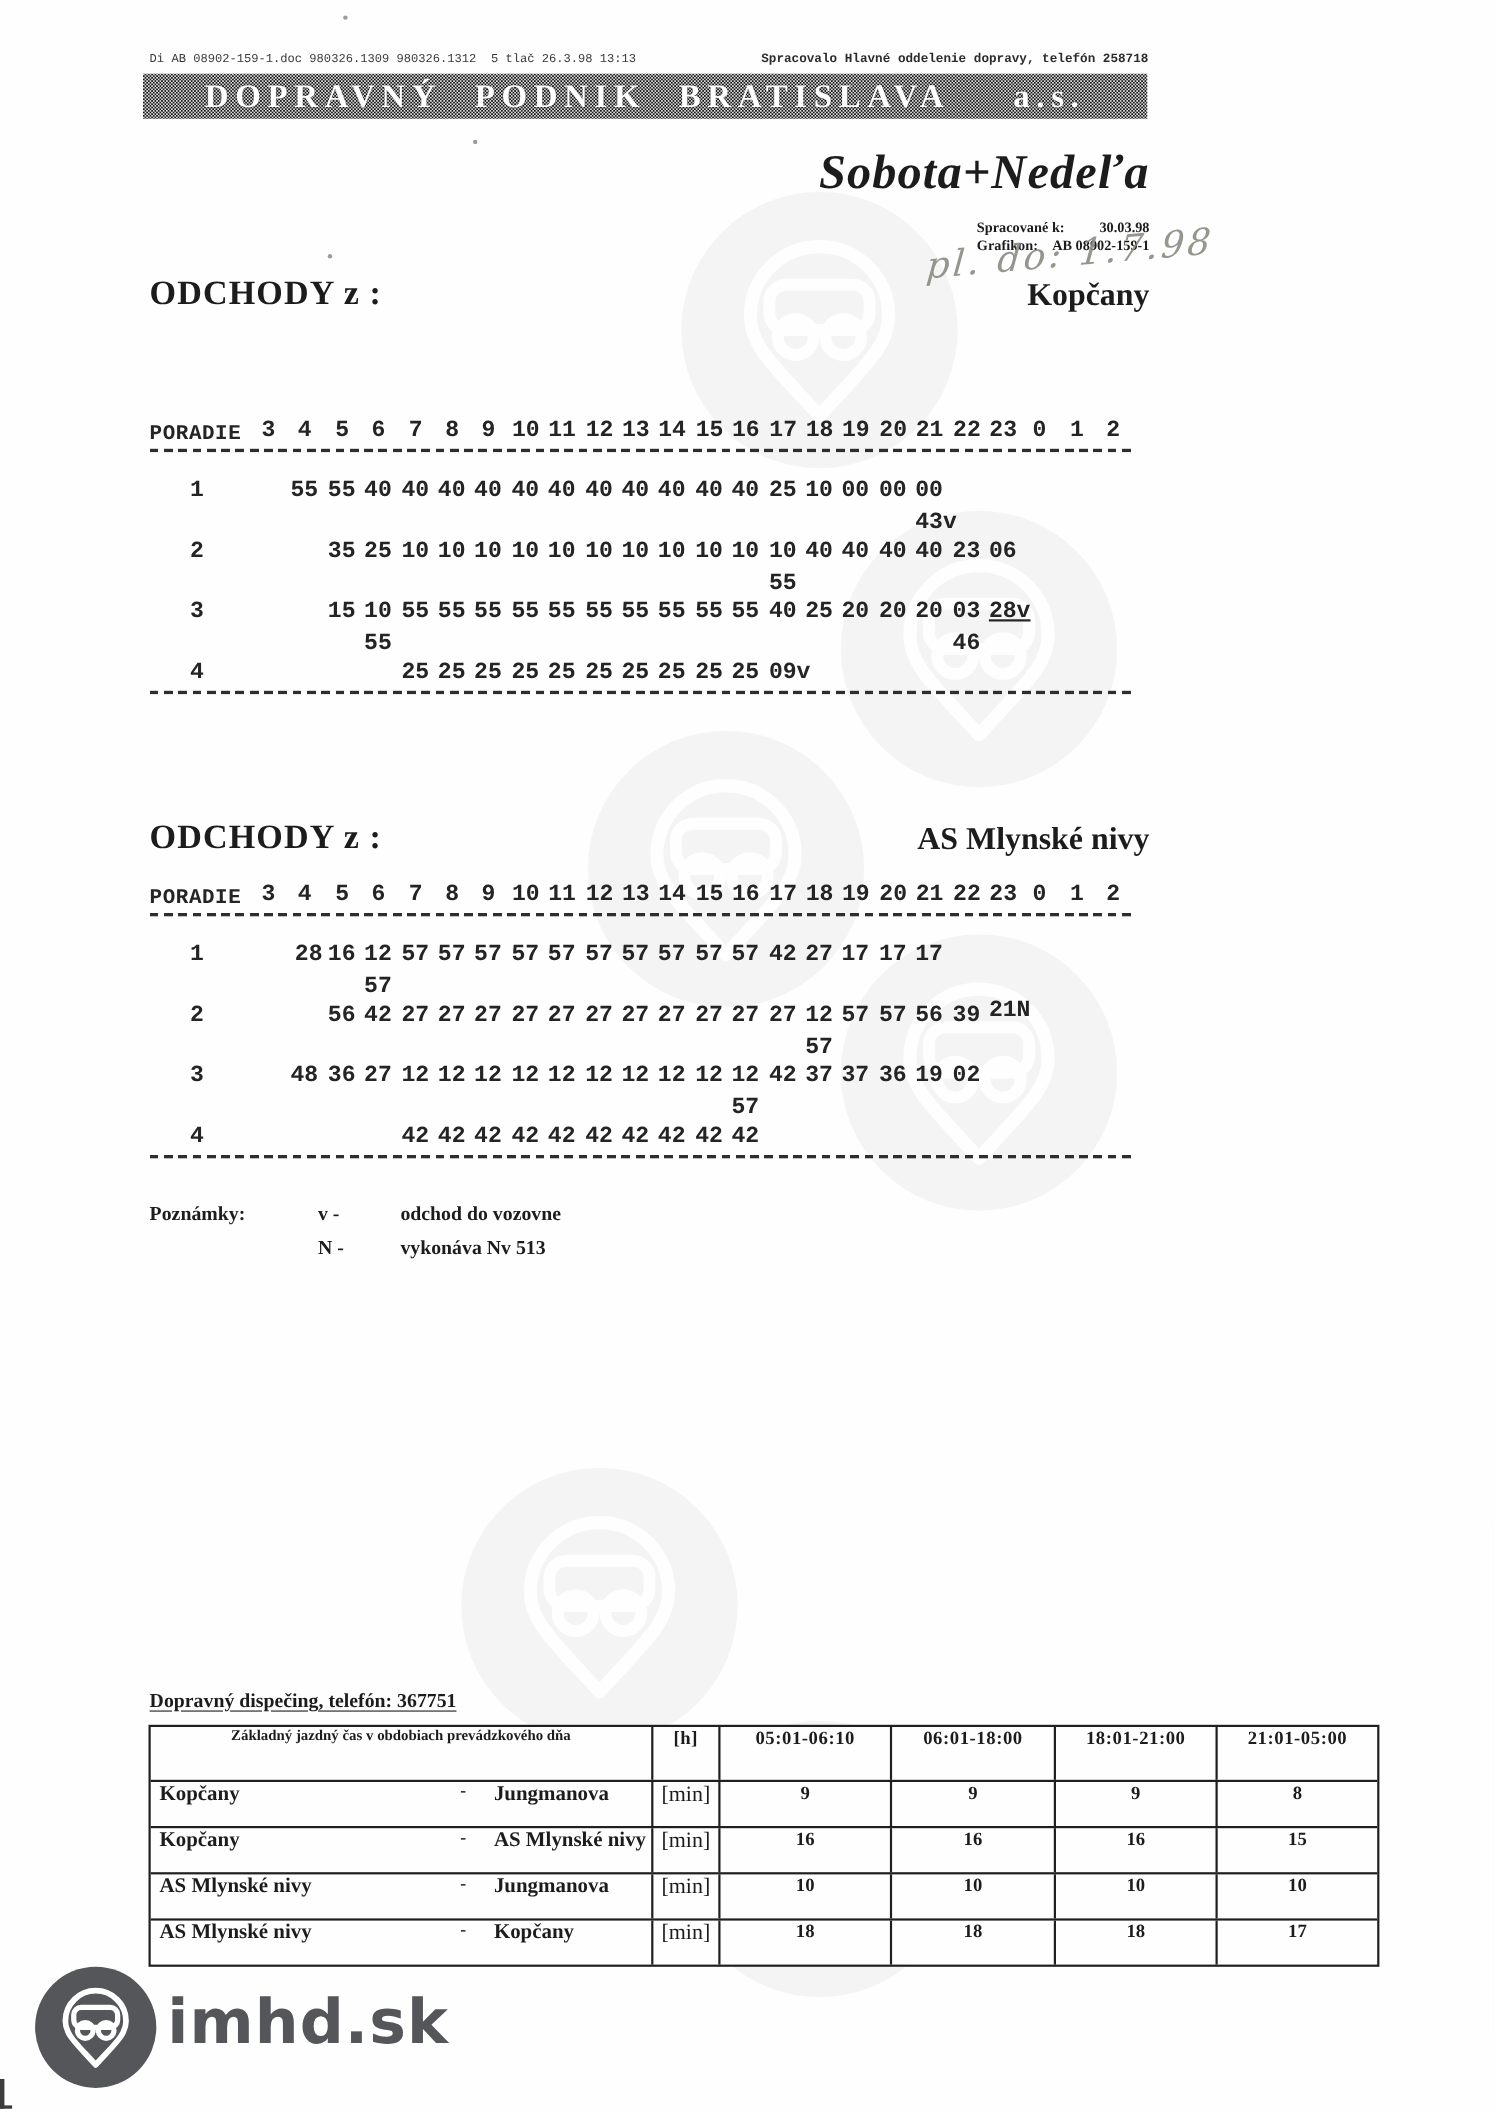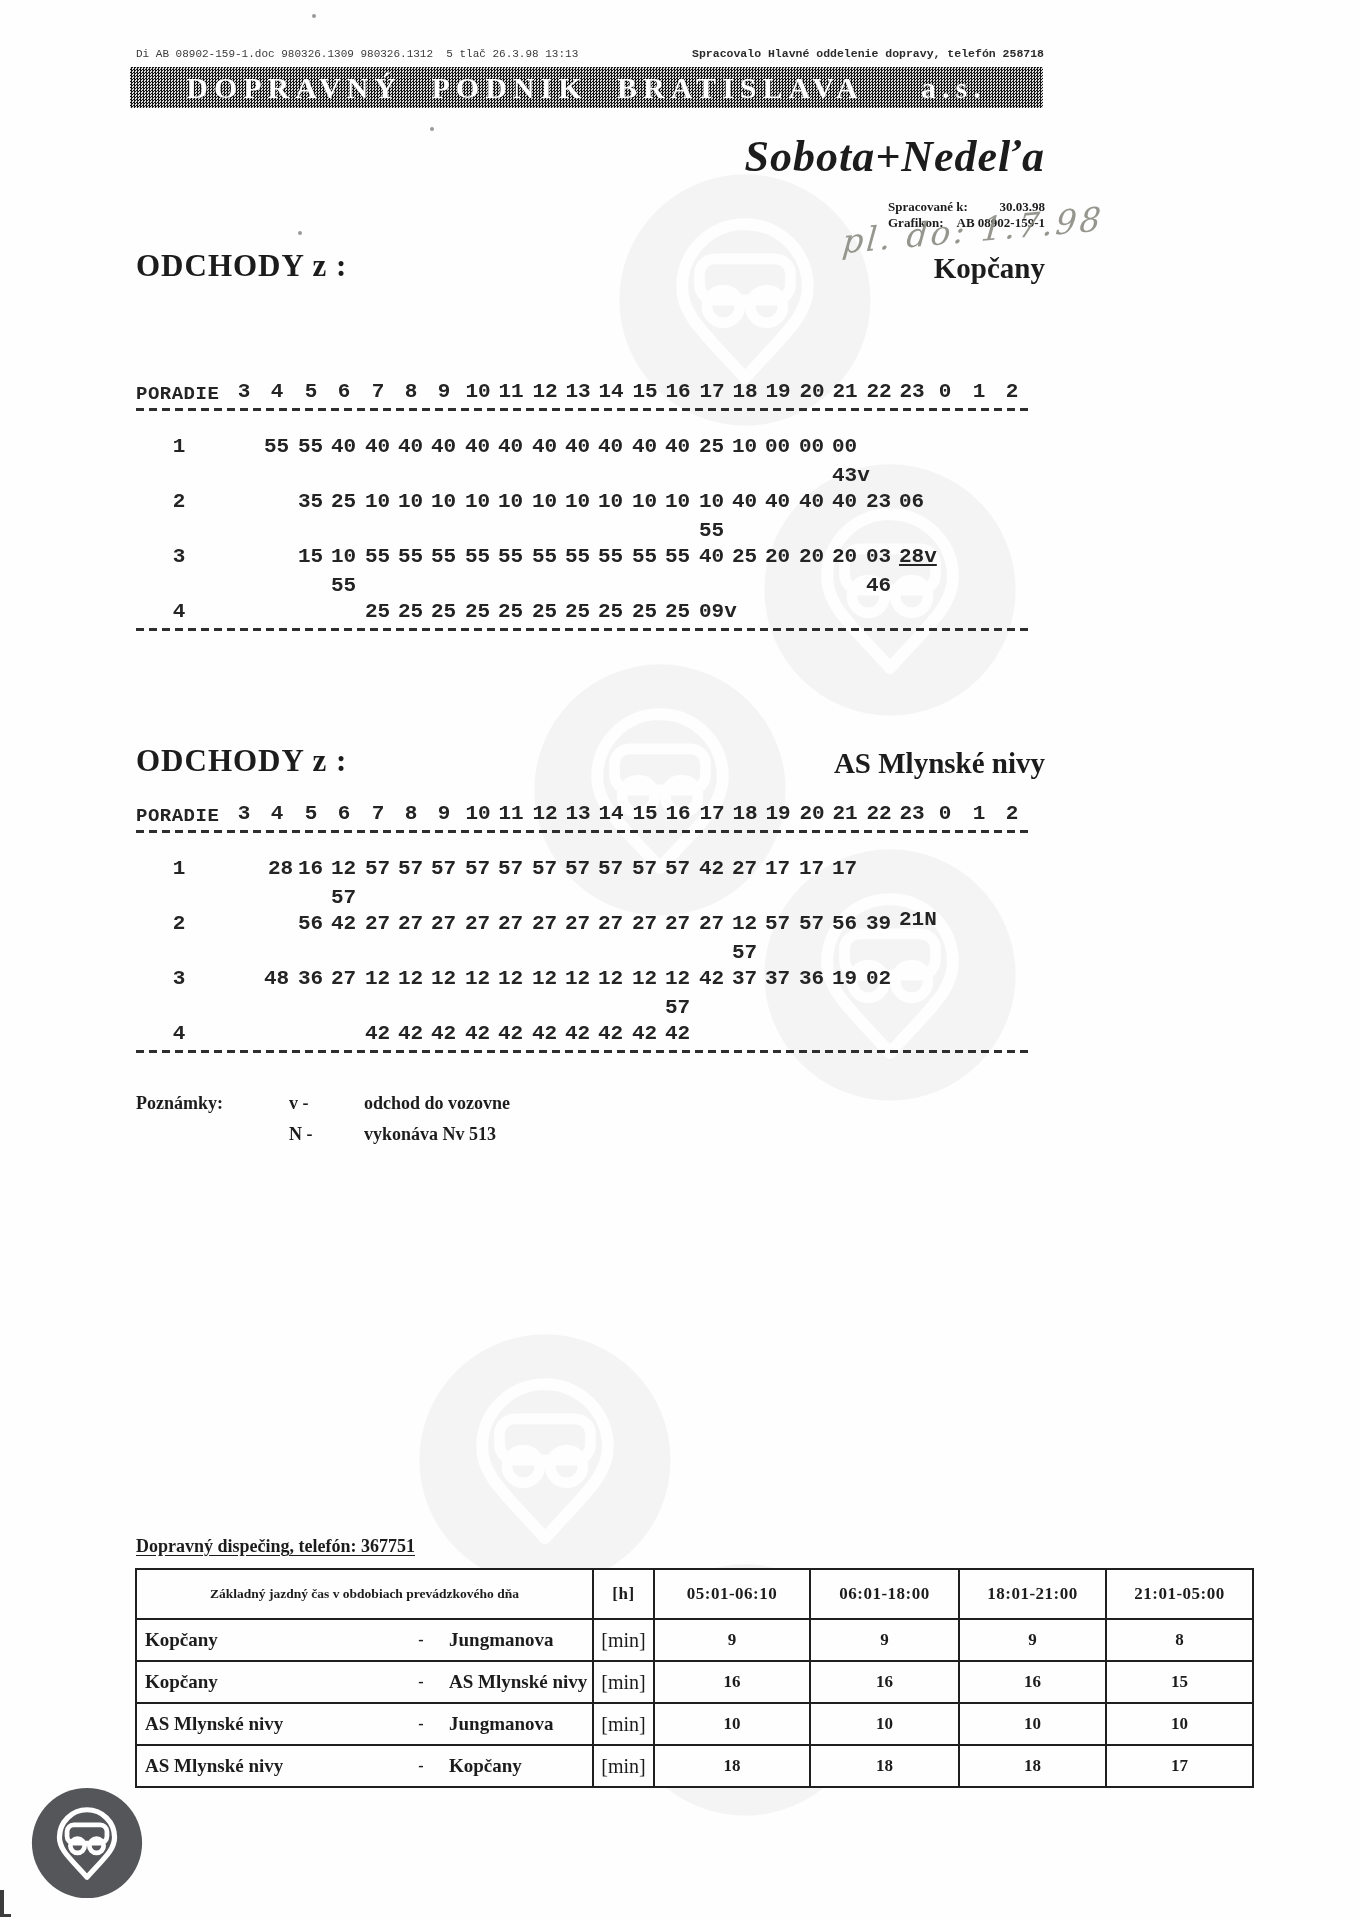--- a/index.html
+++ b/index.html
@@ -36,21 +36,21 @@
   
   .notes{left:136px;top:1093px;width:600px;font-size:18px;}
   .notes .lbl{position:absolute;left:0;top:0;font-weight:700;}
   .nsym{position:absolute;left:153px;font-weight:600;}
   .ntxt{position:absolute;left:228px;font-weight:600;}
   
   .dispatch{left:136px;top:1536px;font-size:18px;font-weight:600;text-decoration:underline;text-underline-offset:3px;}
   .tt2{left:135px;top:1568px;width:1115px;border:2px solid #1f1f1f;background:#fefefe;}
   .tt2row{display:flex;border-top:2px solid #1f1f1f;}
   .tt2row:first-child{border-top:none;}
-  .tt2cell{border-left:2px solid #1f1f1f;display:flex;align-items:center;justify-content:center;box-sizing:border-box;font-family:Liberation Serif, serif;}
+  .tt2cell{border-left:2px solid #1f1f1f;display:flex;justify-content:center;box-sizing:border-box;font-family:Liberation Serif, serif;}
   .tt2cell:first-child{border-left:none;}
   .c-route{width:455px;justify-content:flex-start;}
   .c-unit{width:61px;}
   .c-p{width:156px;}.c-p2{width:149px;}.c-p3{width:147px;}.c-p4{width:147px;}
   .hd{height:48px;}
   .bd{height:40px;}
   .routehead{width:100%;text-align:center;font-size:13.5px;font-weight:700;}
   .perhead{font-size:17px;font-weight:700;letter-spacing:.5px;}
   .unit{font-size:20px;}
   .rfrom{width:248px;padding-left:8px;font-size:19px;font-weight:600;}
@@ -478,14 +478,15 @@
       </div>
     </div>
 
   <div class="abs logo" id="footerlogo"><svg viewBox="0 0 120 120">
         <circle cx="60" cy="60" r="58" fill="currentColor"></circle>
         <path d="M60 25 a29 29 0 0 1 29 29 c0 13 -10 21 -29 42 c-19 -21 -29 -29 -29 -42 a29 29 0 0 1 29 -29 z" fill="none" stroke="#fff" stroke-width="5.5" stroke-linejoin="round"></path>
         <rect x="39" y="41" width="42" height="19" rx="7" fill="none" stroke="#fff" stroke-width="5"></rect>
         <circle cx="50" cy="63" r="7.5" fill="none" stroke="#fff" stroke-width="5"></circle>
         <circle cx="70" cy="63" r="7.5" fill="none" stroke="#fff" stroke-width="5"></circle>
       </svg></div>
+  <div class="abs logotext">imhd.sk</div>
 
 </div>
 
 </body></html>

